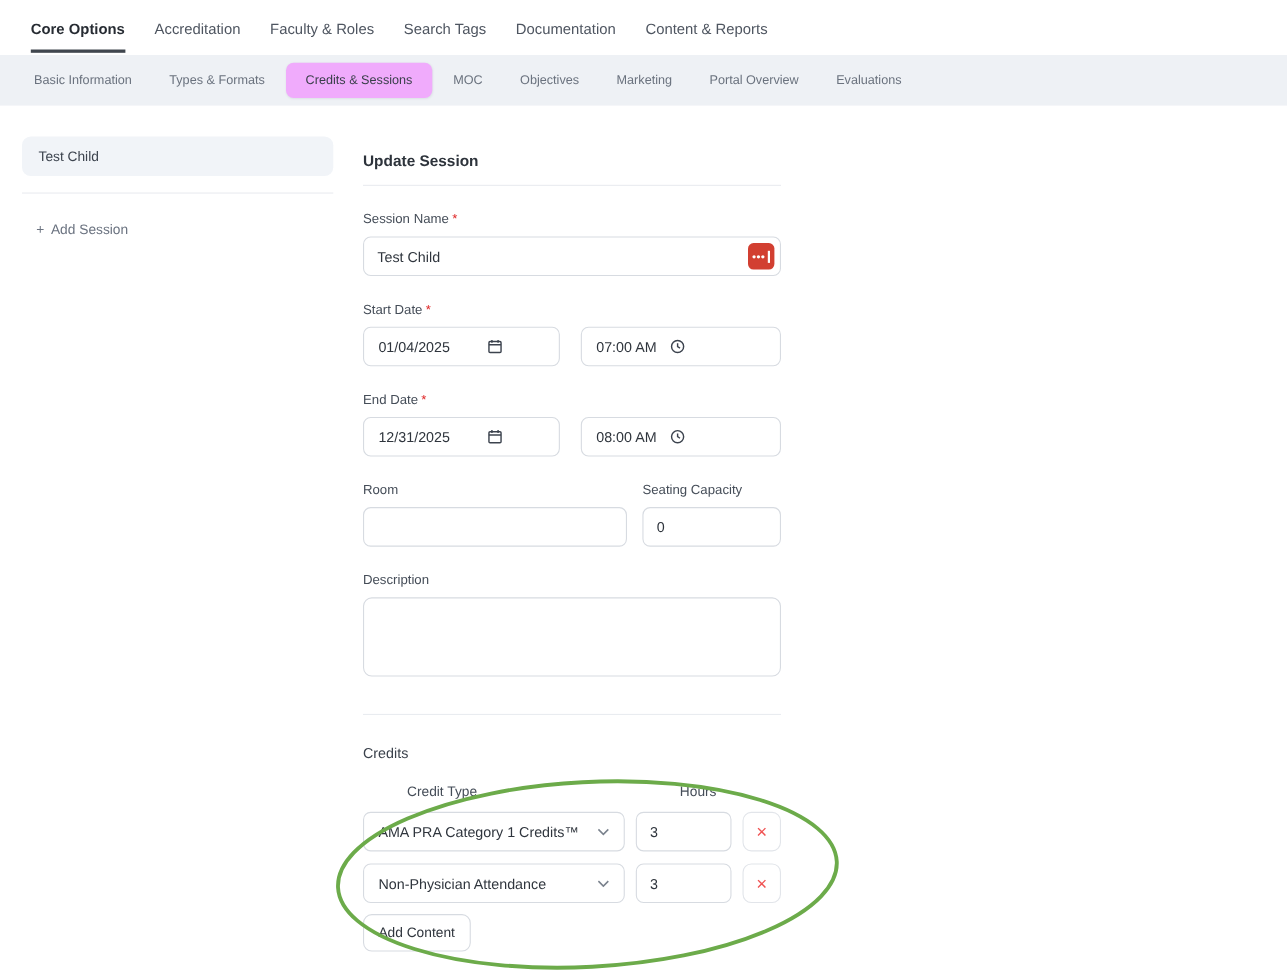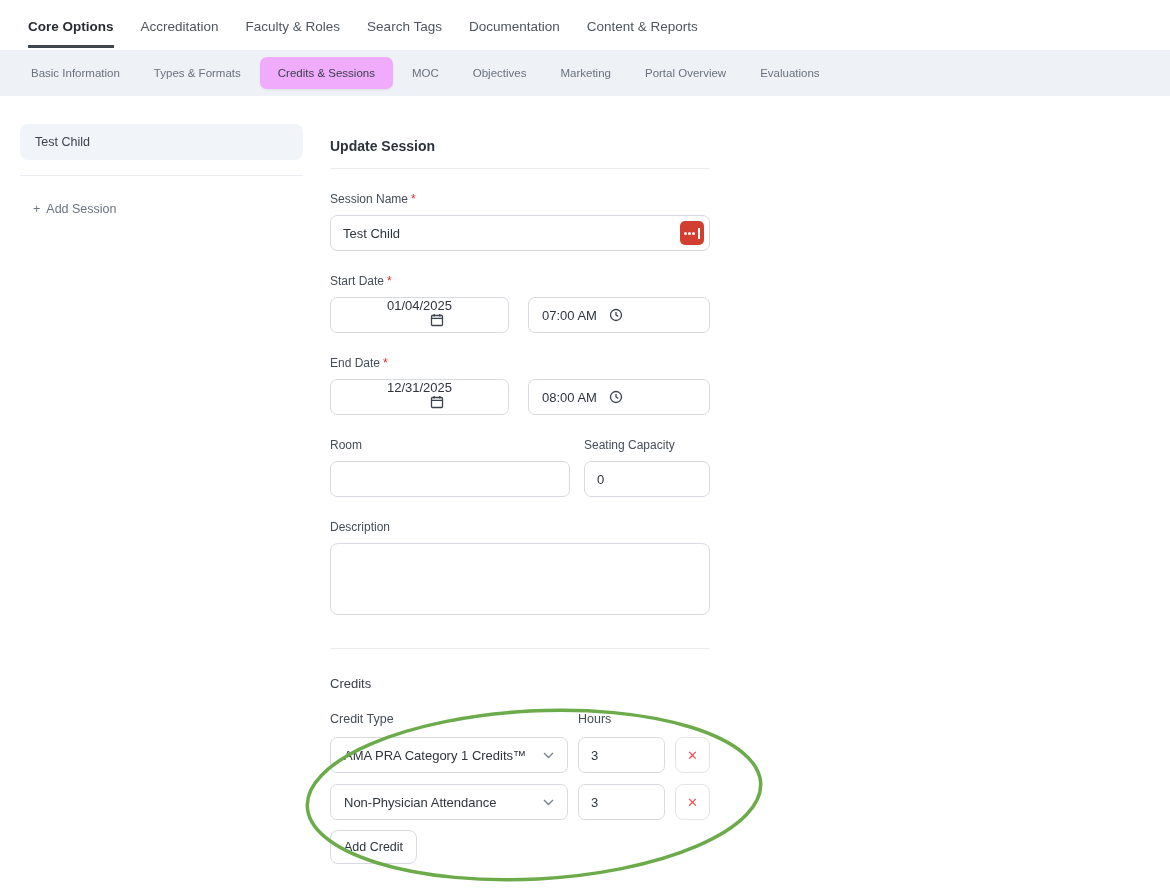--- a/index.html
+++ b/index.html
@@ -65,38 +65,38 @@
   .input-wrap { position: relative; }
   .autofill-btn {
     position: absolute; right: 6px; top: 6px; width: 24px; height: 24px;
     background: #d23f31; border: none; border-radius: 5px; cursor: pointer;
     display: flex; align-items: center; justify-content: center; gap: 1px;
   }
   .autofill-btn .dot { width: 3px; height: 3px; background: #fff; border-radius: 50%; }
   .autofill-btn .bar { width: 2px; height: 11px; background: #fff; margin-left: 2px; }
 
   .field-row { display: flex; gap: 19px; }
-  .date-field { width: 179px; flex-direction: column; }
+  .date-field { width: 179px; }
   .time-field { width: 182px; }
   .date-field .icon { margin-left: 34px; }
   .time-field .icon { margin-left: 12px; }
   .icon { display: inline-flex; color: #3c434e; }
 
   .room-field { width: 240px; }
   .seating-col { margin-left: 14px; width: 126px; }
 
   .textarea {
     width: 100%; height: 72px; border: 1px solid #d7dbe1; border-radius: 8px;
     resize: none; font-family: inherit; font-size: 13px; padding: 8px 12px; outline: none;
   }
 
   .credits-divider { margin-top: 29px; }
   .credits-label { margin-top: 27px; font-size: 13px; color: #3a414b; }
   .credits-header { display: flex; margin-top: 21px; font-size: 12.5px; color: #454d58; }
-  .credits-header .type-h { width: 248px; }
+  .credits-header .type-h { width: 248px; margin-left: 40px; }
   .credit-row { display: flex; gap: 10px; margin-top: 11px; align-items: center; }
   .select-box {
     width: 238px; display: flex; align-items: center; padding: 0 13px; cursor: pointer;
   }
   .select-box .chev { margin-left: auto; color: #7a828d; display: inline-flex; }
   .hours-input { width: 87px; }
   .remove-btn {
     width: 35px; height: 36px; border: 1px solid #e2e5ea; border-radius: 8px;
     background: #fff; color: #f05252; font-size: 13px; cursor: pointer;
     display: flex; align-items: center; justify-content: center; font-family: inherit;
@@ -265,19 +265,19 @@
             <polyline points="1,1 5.5,5.5 10,1"></polyline>
           </svg>
         </span>
       </div>
       <input class="real-input hours-input" type="text" value="3" style="">
       <button class="remove-btn">
         <span>✕</span>
       </button>
     </div>
 
-    <button class="add-credit-btn">Add Credit</button>
+    <button class="add-credit-btn">Add Content</button>
   </main>
 </div>
 
 <svg class="annotation-overlay" width="1170" height="891" viewBox="0 0 1170 891">
   <ellipse cx="534" cy="795" rx="227" ry="84" transform="rotate(-3 534 795)" fill="none" stroke-width="3.5" stroke-linecap="round" stroke="#6cab4a"></ellipse>
 </svg>
 
 </body></html>

